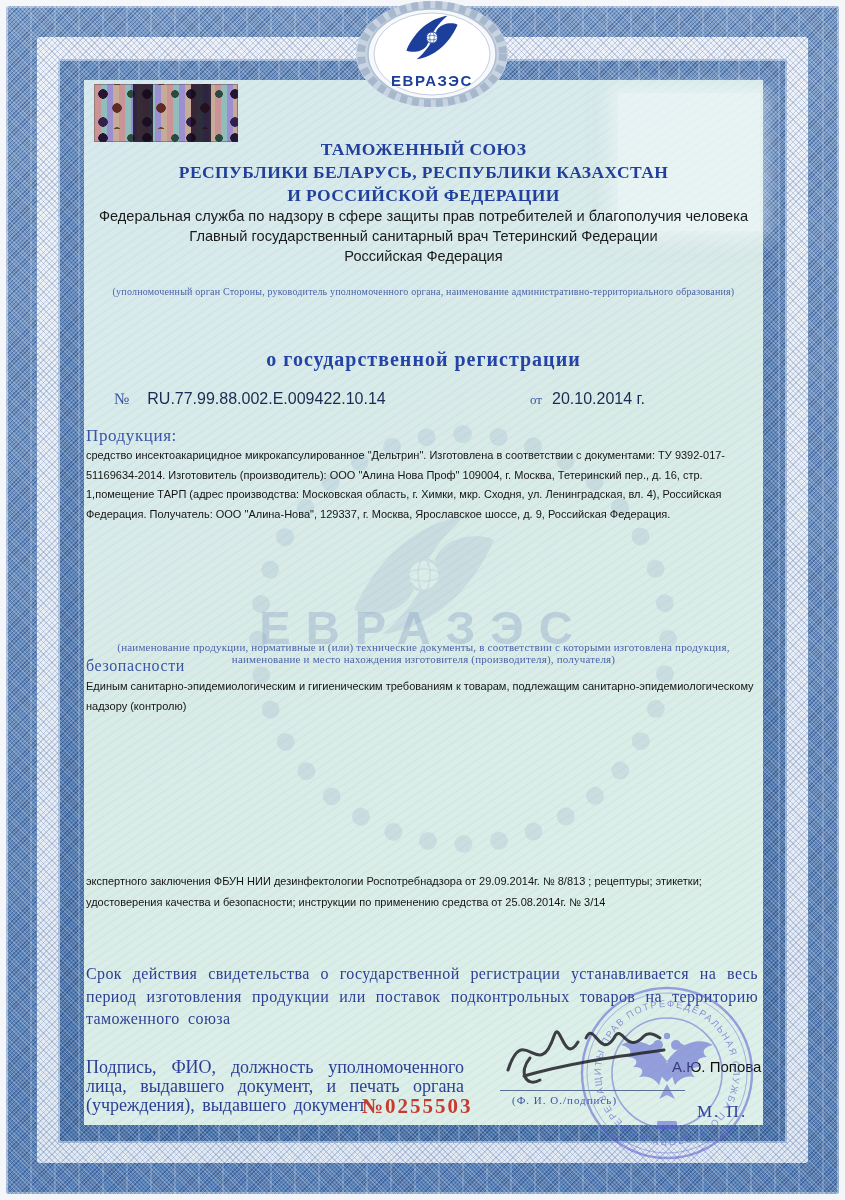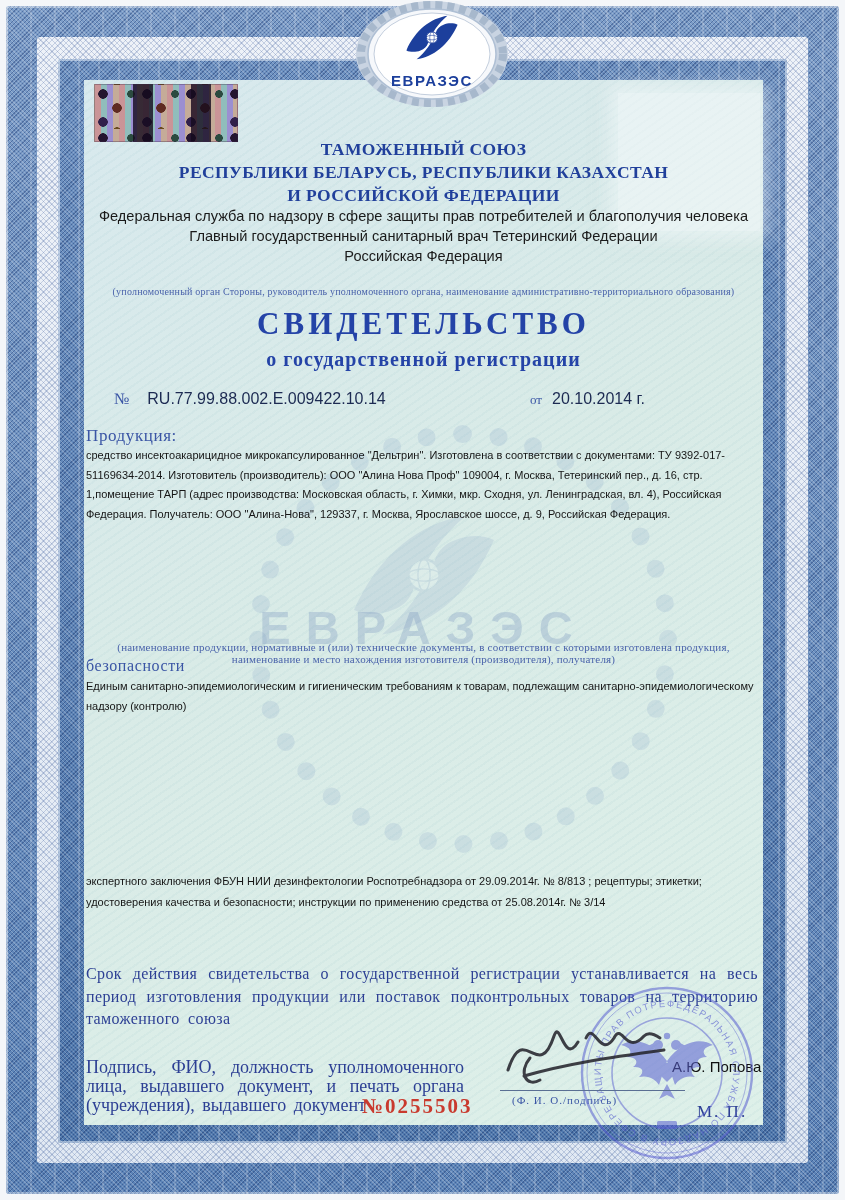--- a/index.html
+++ b/index.html
@@ -113,21 +113,20 @@
       <div class="h-union">РЕСПУБЛИКИ БЕЛАРУСЬ, РЕСПУБЛИКИ КАЗАХСТАН</div>
       <div class="h-union">И РОССИЙСКОЙ ФЕДЕРАЦИИ</div>
     </div>
     <div class="abs ctr txt" style="top:126px">
       <div class="agency">Федеральная служба по надзору в сфере защиты прав потребителей и благополучия человека</div>
       <div class="agency">Главный государственный санитарный врач Тетеринский Федерации</div>
       <div class="agency">Российская Федерация</div>
     </div>
     <div class="abs ctr txt cap" style="top:206px">(уполномоченный орган Стороны, руководитель уполномоченного органа, наименование административно-территориального образования)</div>
 
-    <div class="abs ctr txt t-main" style="top:226px">СВИДЕТЕЛЬСТВО</div>
     <div class="abs ctr txt t-sub" style="top:268px">о государственной регистрации</div>
 
     <div class="abs txt" style="left:30px;top:310px">
       <span class="numlab">№</span>
       <span class="numval" style="margin-left:14px">RU.77.99.88.002.Е.009422.10.14</span>
     </div>
     <div class="abs txt" style="left:446px;top:310px">
       <span class="otlab">от</span>
       <span class="numval" style="margin-left:6px">20.10.2014 г.</span>
     </div>

